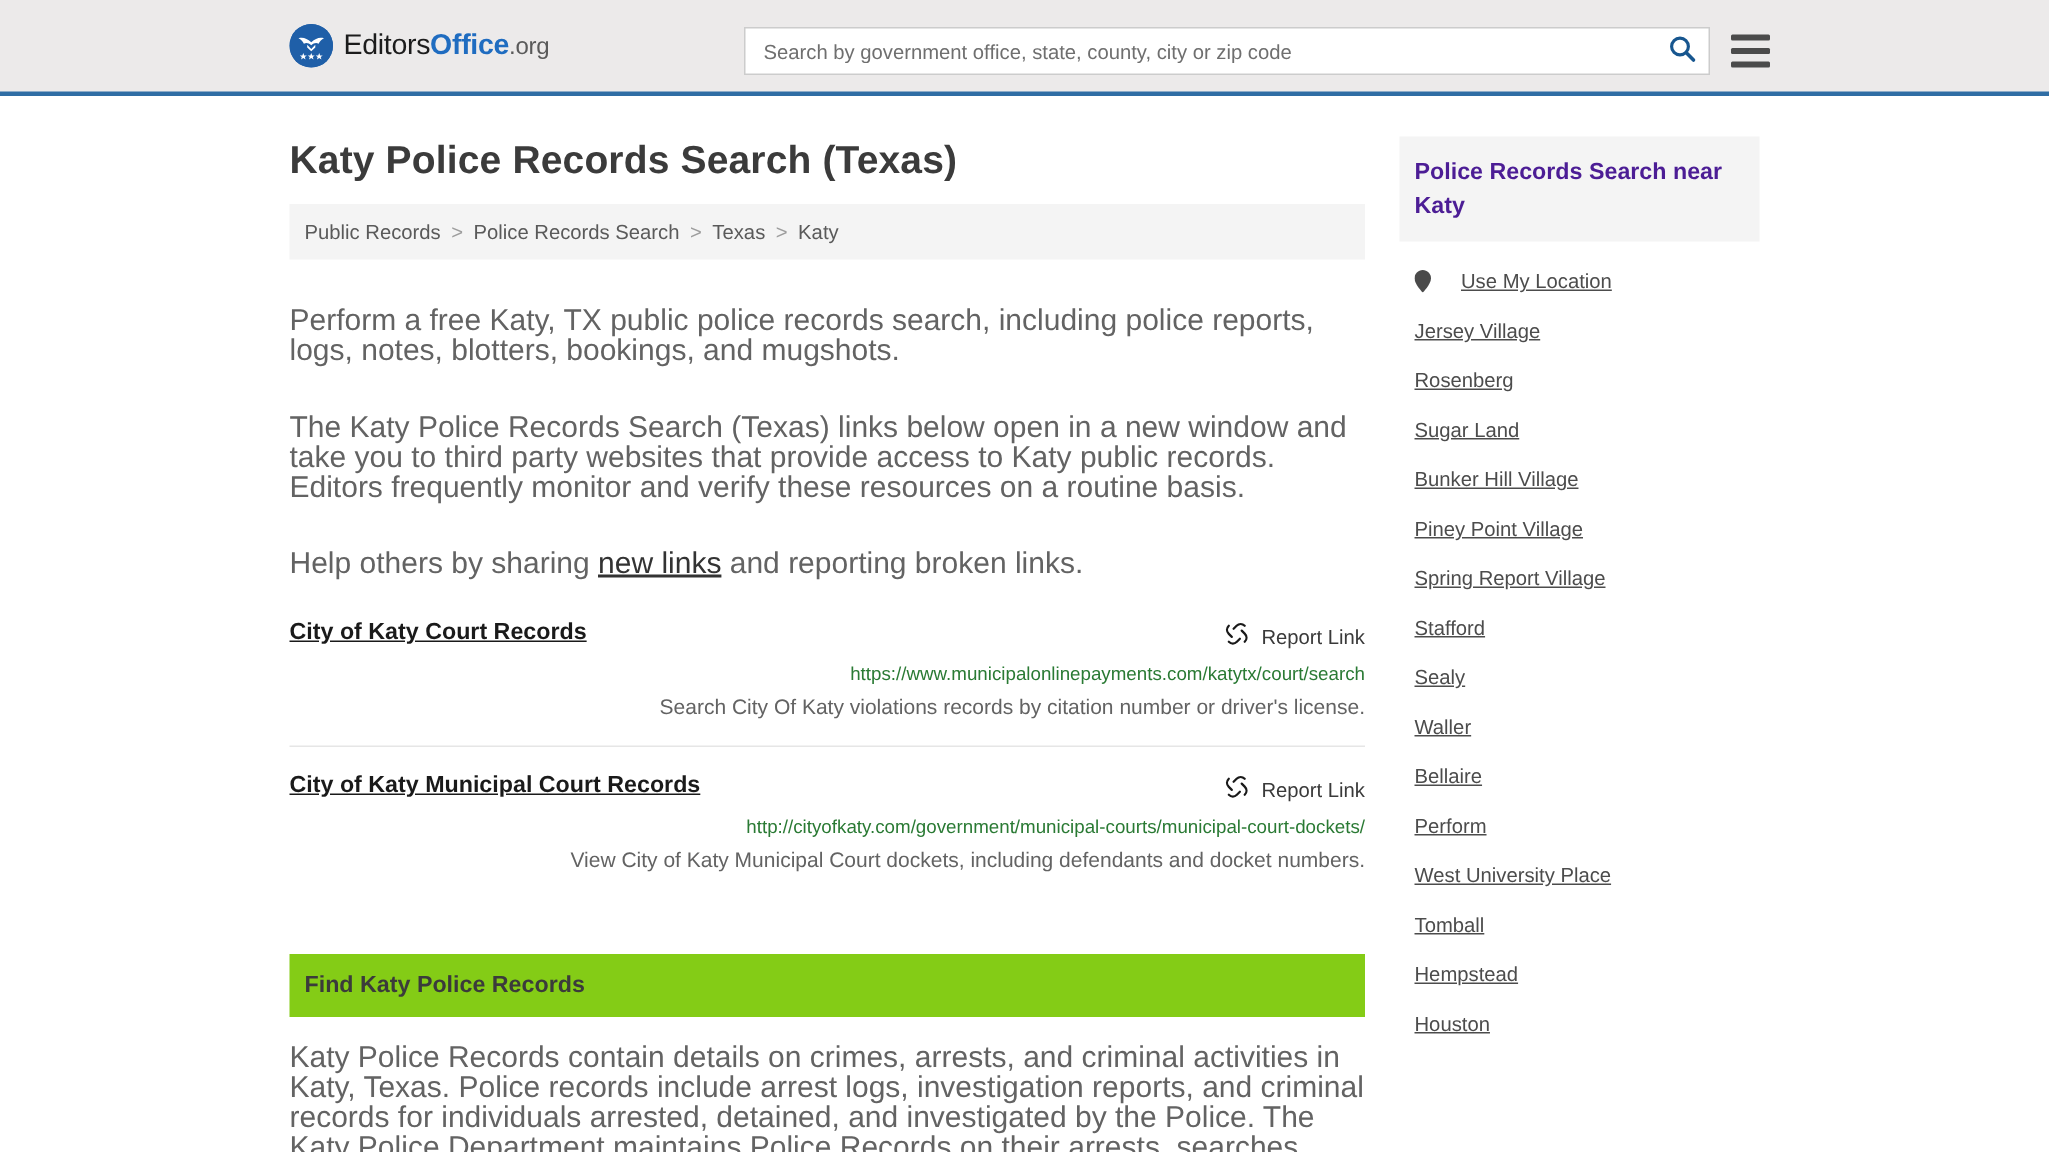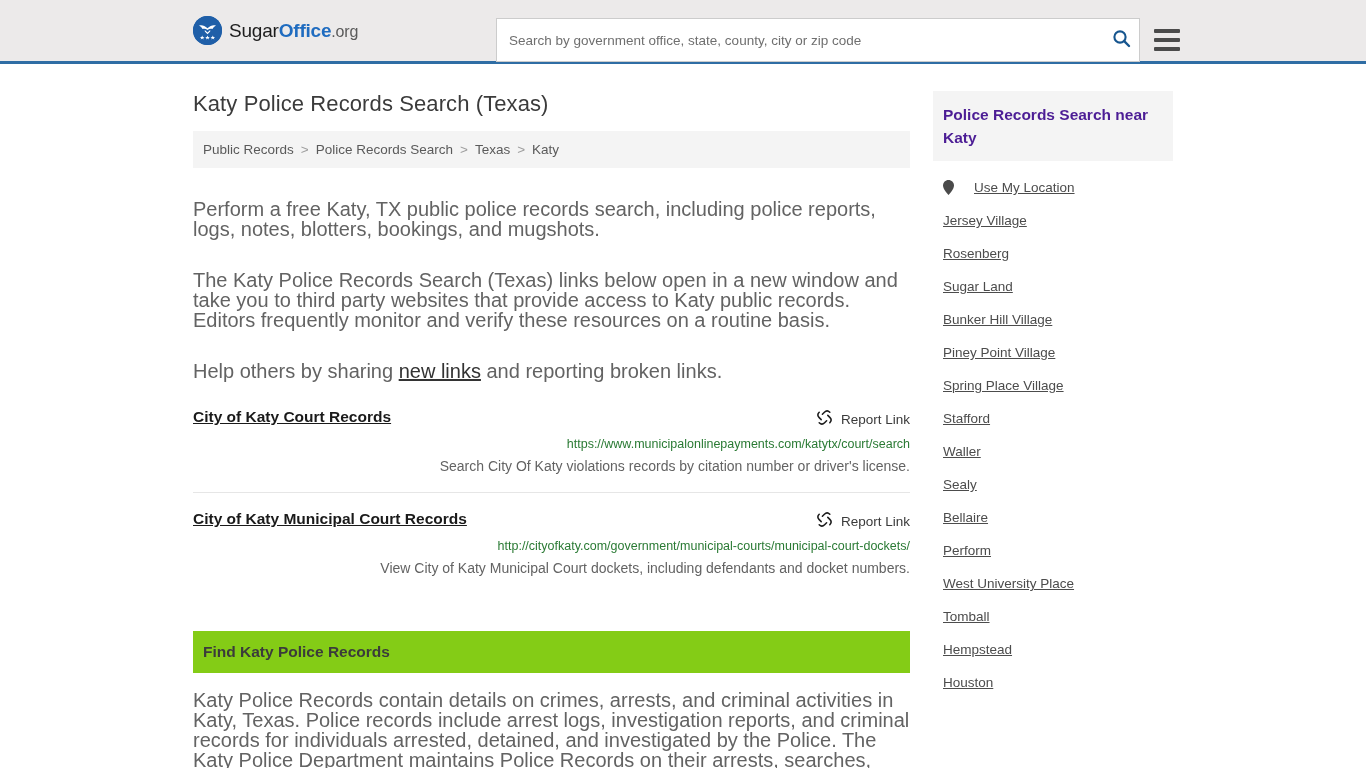--- a/index.html
+++ b/index.html
@@ -50,21 +50,21 @@
 
   .search-area {
     position: absolute;
     left: 496px;
     top: 18px;
     display: flex;
     align-items: center;
   }
   .search-box {
     width: 644px;
-    height: 44px;
+    height: 32px;
     background: #ffffff;
     border: 1px solid #cccccc;
     display: flex;
     align-items: center;
     padding: 0 6px 0 10px;
   }
   .search-box input {
     flex: 1;
     border: none;
     outline: none;
@@ -101,22 +101,22 @@
   }
   .container {
     display: flex;
     gap: 23px;
     align-items: flex-start;
   }
   .col-main { width: 717px; flex: none; }
   .col-side { width: 240px; flex: none; }
 
   h1.page-title {
-    font-size: 22px;
-    font-weight: 400;
+    font-size: 26px;
+    font-weight: 700;
     color: #3b3b3b;
     margin: 27px 0 14px 0;
     letter-spacing: 0.1px;
   }
 
   .breadcrumb {
     background: #f4f4f4;
     padding: 11px 10px;
     font-size: 13.5px;
     color: #5a5a5a;
@@ -249,21 +249,21 @@
         <circle cx="14.5" cy="14.5" r="14.5" fill="#1f5fa8"></circle>
         <path d="M6 9.5 C9 8.6 11.6 9.6 14.5 12.2 C17.4 9.6 20 8.6 23 9.5 C21.4 10.4 20.2 11.6 19.4 13.1 C17.9 12.3 16.2 12.6 14.5 14.1 C12.8 12.6 11.1 12.3 9.6 13.1 C8.8 11.6 7.6 10.4 6 9.5 Z" fill="#ffffff"></path>
         <path d="M11.8 13.9 L14.5 16.6 L17.2 13.9 L17.2 15.6 L14.5 18.2 L11.8 15.6 Z" fill="#ffffff"></path>
         <g fill="#ffffff">
           <polygon points="9.2,19.4 9.85,21.0 11.55,21.0 10.2,22.0 10.7,23.6 9.2,22.6 7.7,23.6 8.2,22.0 6.85,21.0 8.55,21.0"></polygon>
           <polygon points="14.5,19.4 15.15,21.0 16.85,21.0 15.5,22.0 16.0,23.6 14.5,22.6 13.0,23.6 13.5,22.0 12.15,21.0 13.85,21.0"></polygon>
           <polygon points="19.8,19.4 20.45,21.0 22.15,21.0 20.8,22.0 21.3,23.6 19.8,22.6 18.3,23.6 18.8,22.0 17.45,21.0 19.15,21.0"></polygon>
         </g>
       </svg>
     </span>
-    <span class="logo-text"><span class="c">Sugar</span><span class="b">Office</span><span class="o">.org</span></span>
+    <span class="logo-text"><span class="c">Editors</span><span class="b">Office</span><span class="o">.org</span></span>
   </a>
 
   <div class="search-area">
     <div class="search-box">
       <input type="text" placeholder="Search by government office, state, county, city or zip code" style="">
       <button class="search-btn" aria-label="Search">
         <span>
           <svg width="19" height="19" viewBox="0 0 19 19" aria-hidden="true">
             <circle cx="8" cy="8" r="5.6" fill="none" stroke="#17568f" stroke-width="2.1"></circle>
             <line x1="12.2" y1="12.2" x2="17" y2="17" stroke="#17568f" stroke-width="2.4" stroke-linecap="round"></line>
@@ -381,30 +381,30 @@
         <div class="side-link">
             <a href="#">Sugar Land</a>
           </div>
         <div class="side-link">
             <a href="#">Bunker Hill Village</a>
           </div>
         <div class="side-link">
             <a href="#">Piney Point Village</a>
           </div>
         <div class="side-link">
-            <a href="#">Spring Place Village</a>
+            <a href="#">Spring Report Village</a>
           </div>
         <div class="side-link">
             <a href="#">Stafford</a>
           </div>
         <div class="side-link">
+            <a href="#">Sealy</a>
+          </div>
+        <div class="side-link">
             <a href="#">Waller</a>
-          </div>
-        <div class="side-link">
-            <a href="#">Sealy</a>
           </div>
         <div class="side-link">
             <a href="#">Bellaire</a>
           </div>
         <div class="side-link">
             <a href="#">Perform</a>
           </div>
         <div class="side-link">
             <a href="#">West University Place</a>
           </div>

